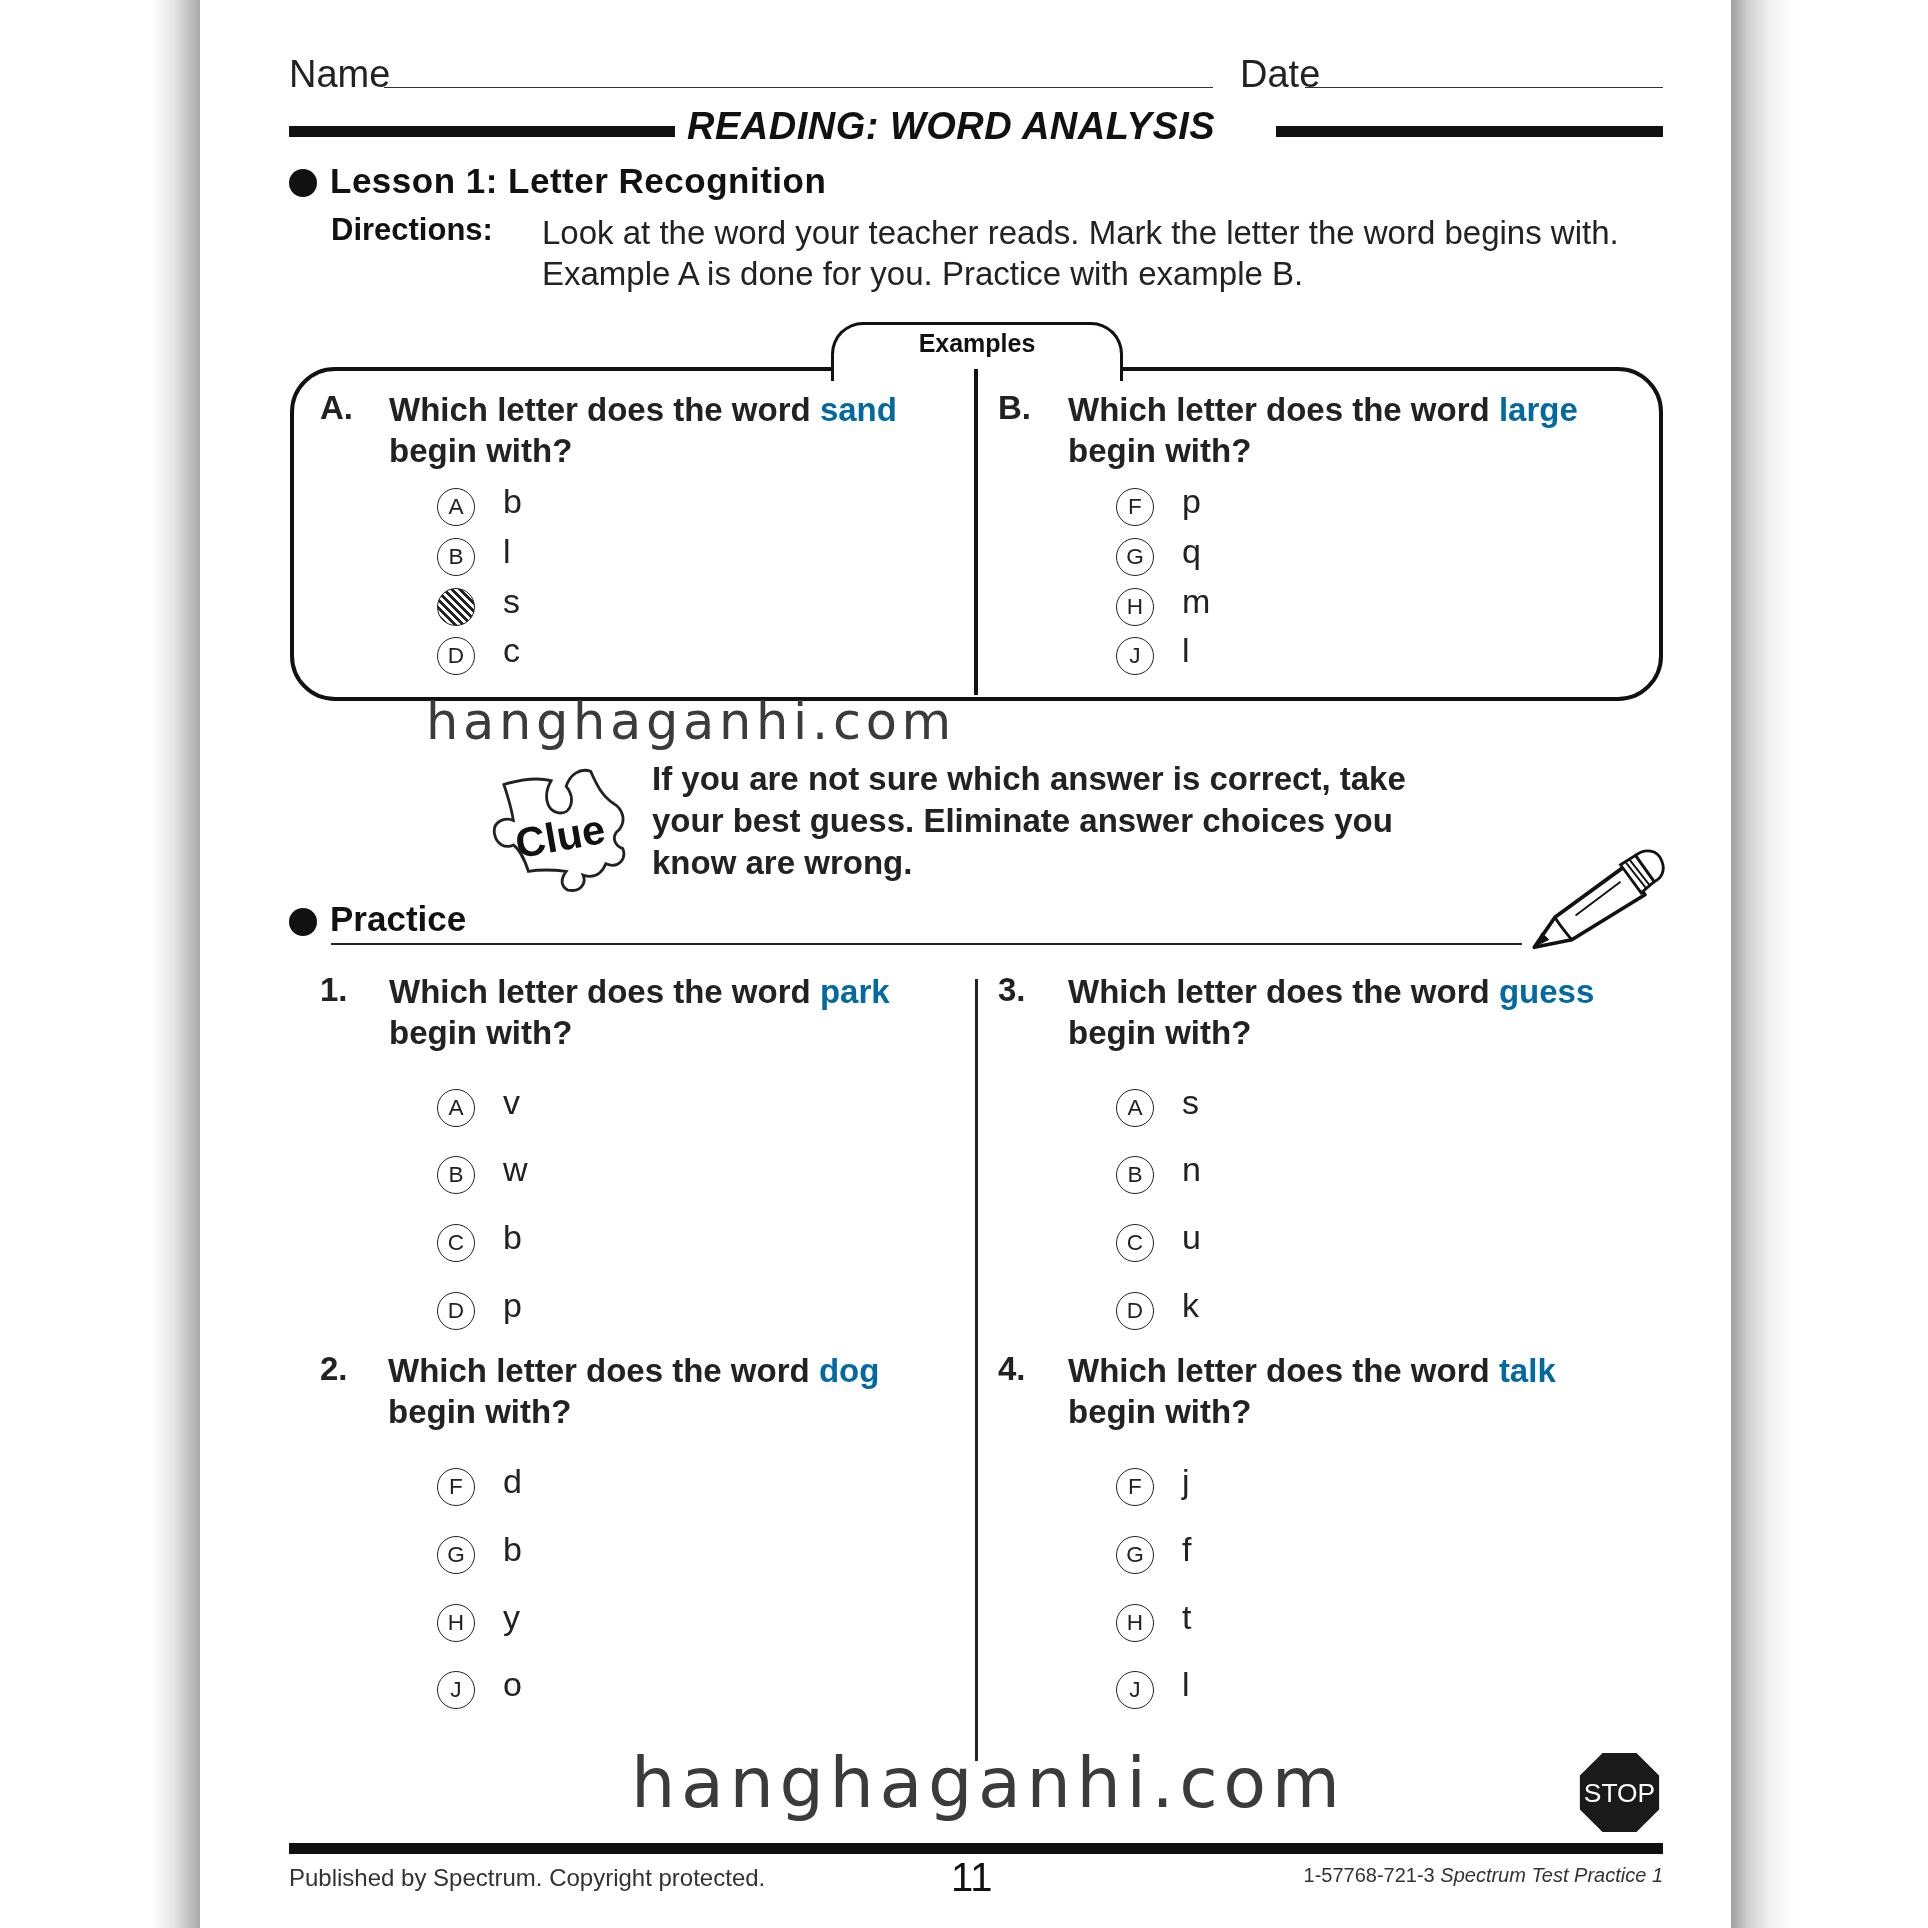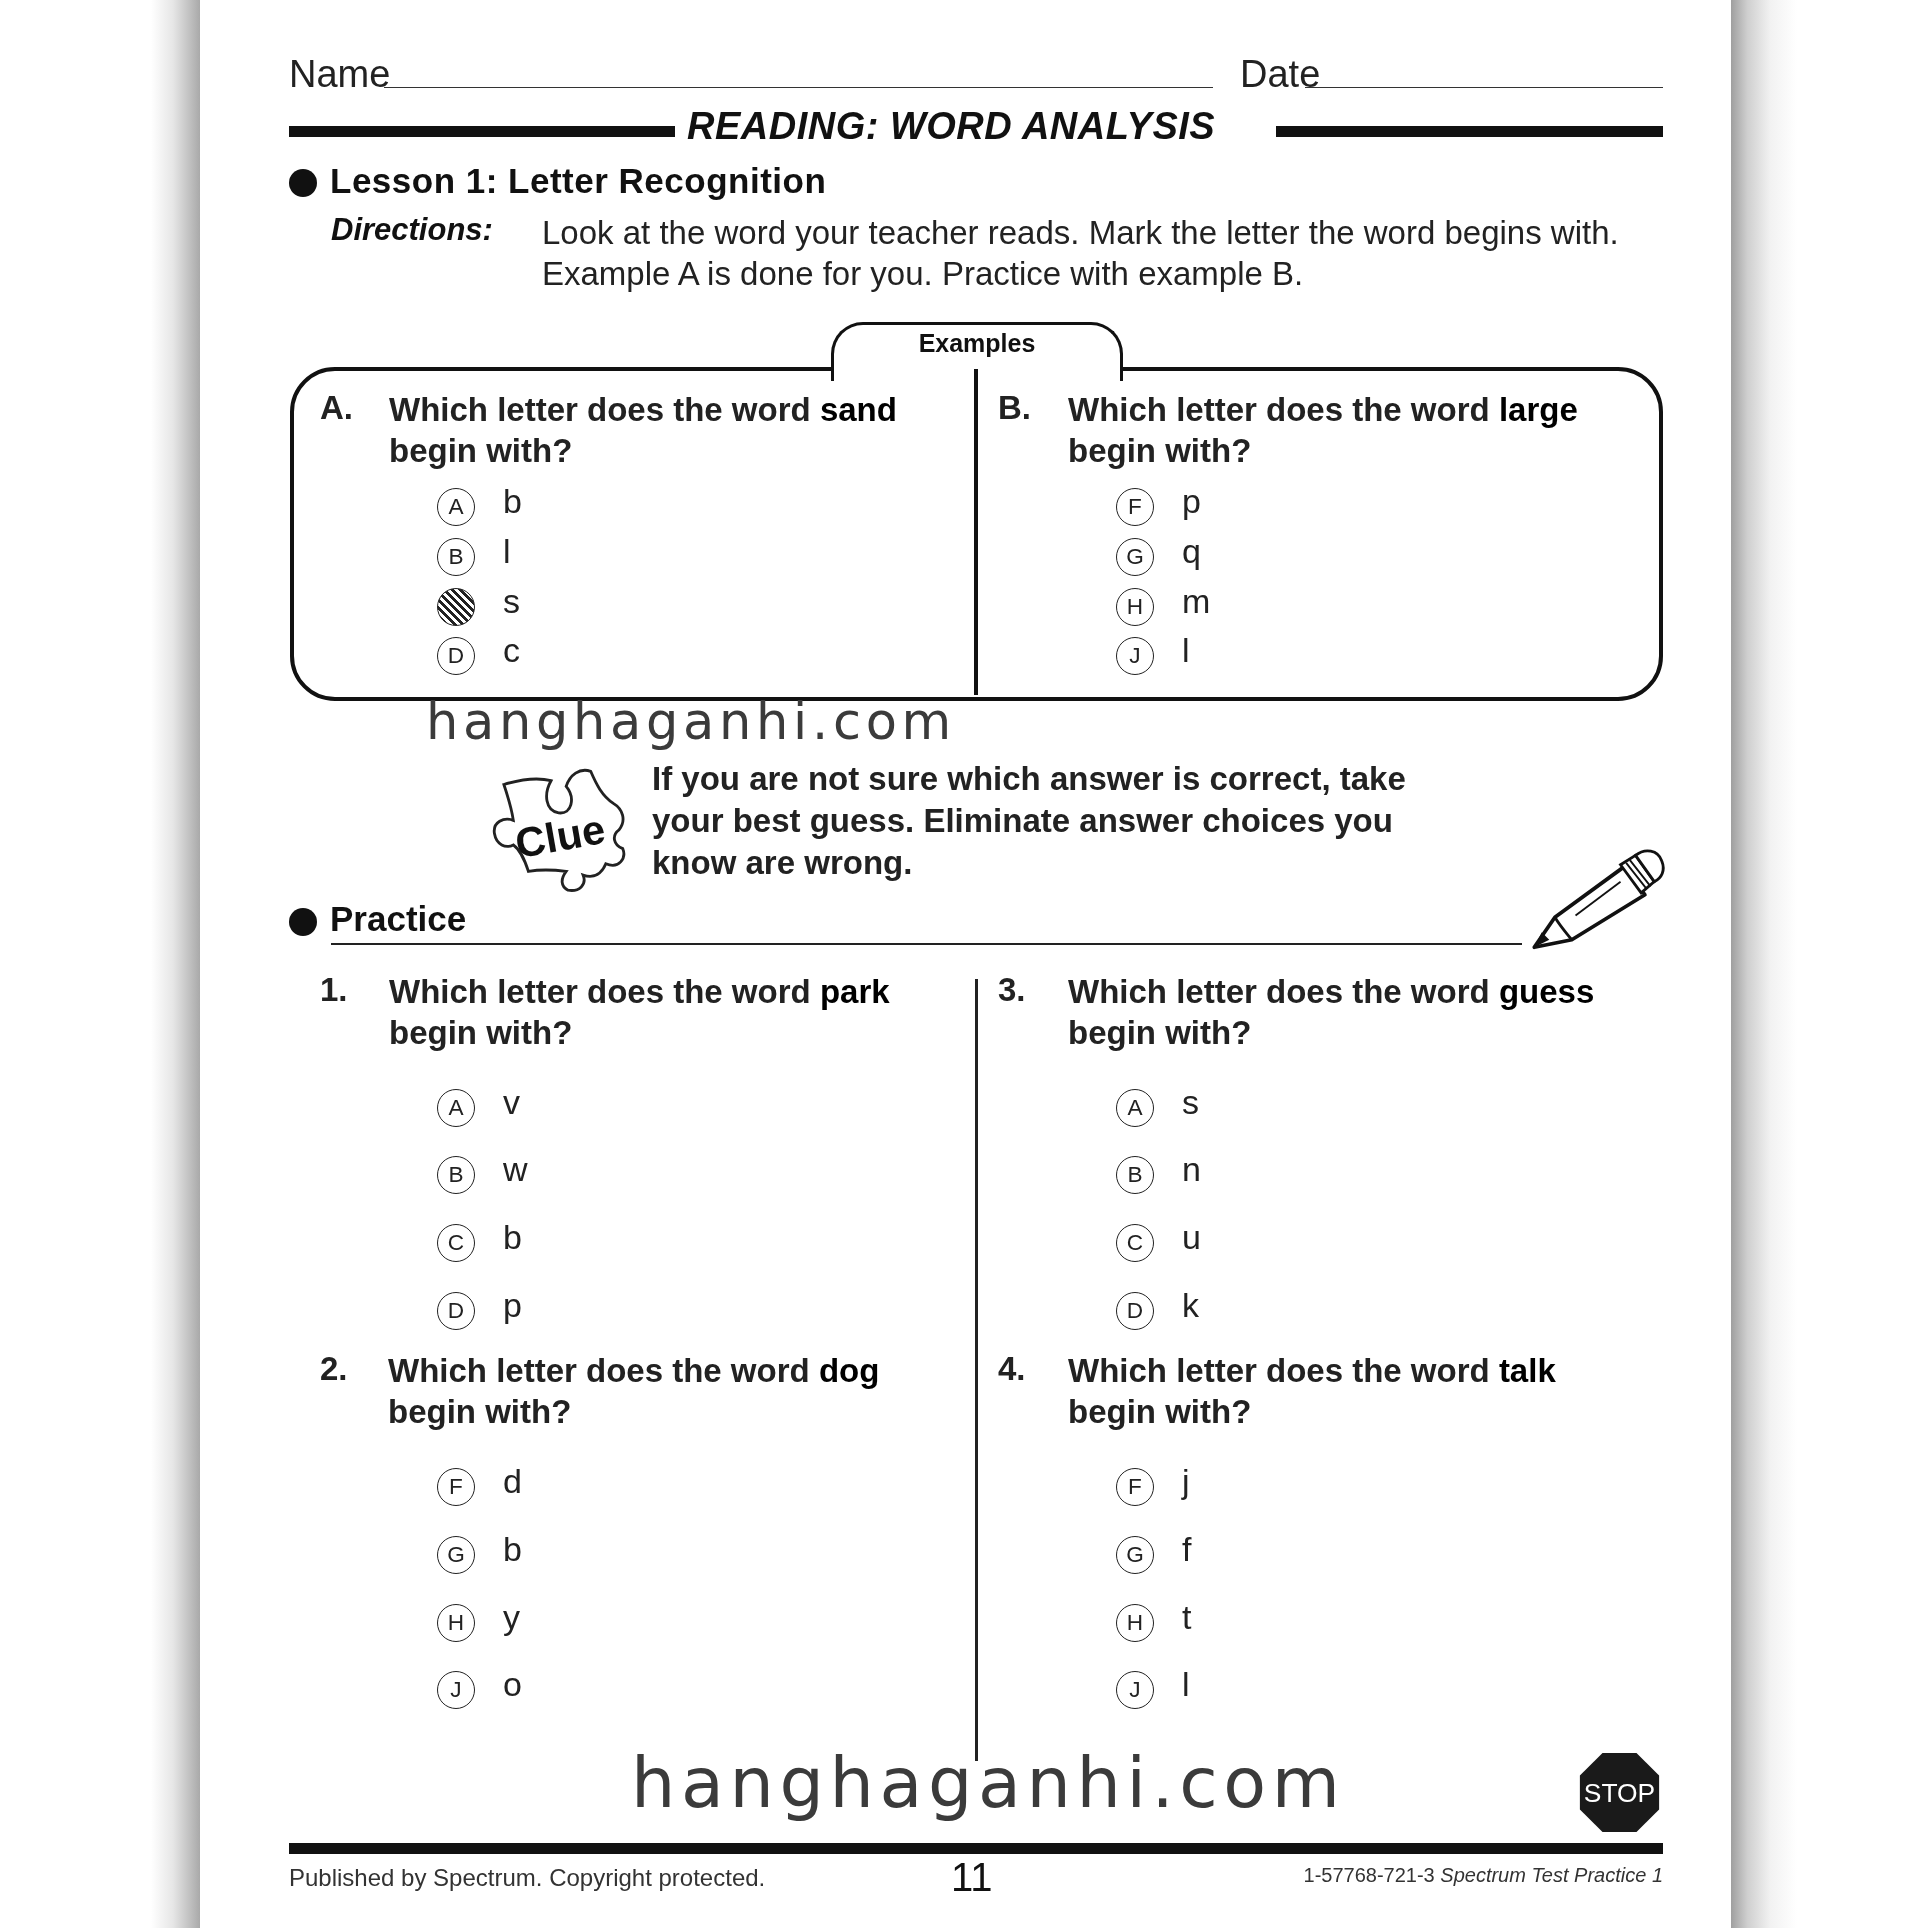--- a/index.html
+++ b/index.html
@@ -30,38 +30,38 @@
   
   .rule-left { position: absolute; left: 289px; top: 126px; width: 386px; height: 11.3px; background: #111; }
   .rule-right { position: absolute; left: 1276px; top: 126px; width: 387px; height: 11.3px; background: #111; }
   .main-heading {
     position: absolute; left: 687px; top: 105px; font-size: 38px; font-weight: bold; font-style: italic;
     letter-spacing: 0.5px; color: #111;
   }
 
   .bullet { position: absolute; width: 28px; height: 28px; border-radius: 50%; background: #111; }
   .lesson-title { position: absolute; left: 330px; top: 161px; font-size: 35px; font-weight: bold; color: #111; letter-spacing: 0.5px; }
-  .dir-label { position: absolute; left: 331px; top: 212px; font-size: 31px; font-weight: bold; color: #111; font-style: italic; }
+  .dir-label { position: absolute; left: 331px; top: 212px; font-size: 31px; font-weight: bold; color: #111; }
   .dir-text { position: absolute; left: 542px; top: 212px; width: 1111px; font-size: 33px; line-height: 41px; color: #222; }
 
   
   .ex-tab {
     position: absolute; left: 831px; top: 322px; width: 286px; height: 56px;
     border: 3.8px solid #111; border-bottom: none; border-radius: 32px 32px 0 0; background: #fff;
   }
   .ex-tab-label { position: absolute; left: 0; top: 3.8px; width: 100%; text-align: center; font-size: 25px; font-weight: bold; color: #111; }
   .ex-box {
     position: absolute; left: 290px; top: 367px; width: 1365px; height: 326px;
     border: 4.7px solid #111; border-radius: 45px; background: transparent;
   }
   .ex-divider { position: absolute; left: 974px; top: 369px; width: 3.8px; height: 326px; background: #111; }
 
   .q-num { position: absolute; font-size: 33px; font-weight: bold; color: #222; }
   .q-text { position: absolute; font-size: 33px; font-weight: bold; color: #222; line-height: 41px; width: 565px; }
-  .q-text b { font-weight: 900; color: #000000; }
+  .q-text b { font-weight: 900; color: #0369a1; }
   .opt { position: absolute; height: 41px; }
   .bubble {
     position: absolute; left: 0; top: 0; width: 36px; height: 36px; border: 1.9px solid #222; border-radius: 50%;
     font-size: 22.6px; line-height: 36px; text-align: center; color: #222; background: #fff;
   }
   .bubble.filled {
     background: repeating-linear-gradient(45deg, #222 0 2.8px, #fff 2.8px 5.6px);
     color: transparent;
   }
   .opt-text { position: absolute; left: 66px; top: -5.6px; font-size: 34px; color: #222; }

